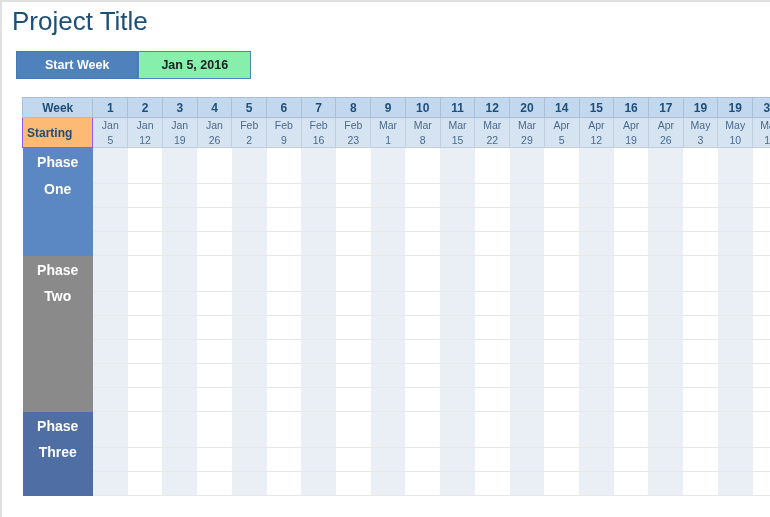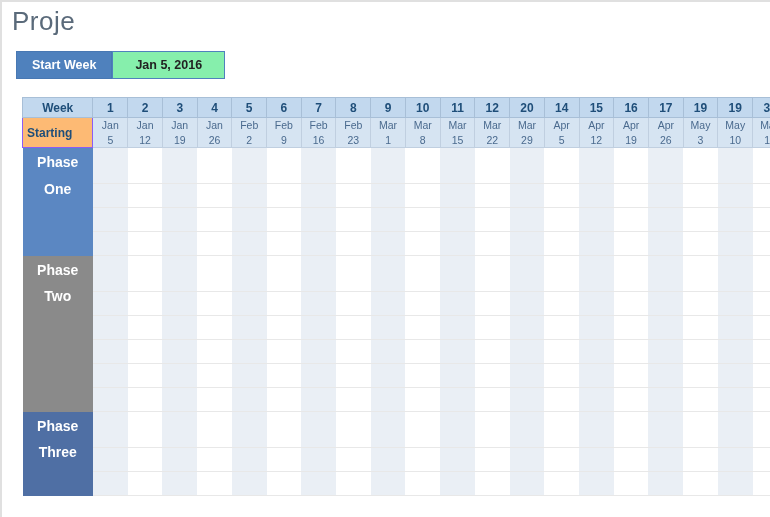--- a/index.html
+++ b/index.html
@@ -26,21 +26,21 @@
     display: flex;
     align-items: center;
     margin-left: 14px;
     margin-bottom: 18px;
   }
   .startweek-label {
     background: #4f81bd;
     color: #fff;
     font-weight: bold;
     font-size: 12.5px;
-    padding: 6px 15px;
+    padding: 6px 28px;
     border: 1px solid #4878b3;
     text-align: center;
   }
   .startweek-value {
     background: #86efac;
     border: 1px solid #4f81bd;
     padding: 6px 22px;
     font-size: 12.5px;
     font-weight: bold;
     color: #222;
@@ -114,21 +114,21 @@
   tr.body-row td.cell.odd  { background: #eaeff5; }
   tr.body-row td.cell.even { background: #ffffff; }
   tr.body-row.tall td.cell { height: 36px; }
   tr.body-row td.cell.end  { border-right: 1px solid #e8e8e8; }
 
 </style>
 </head>
 <body>
 
 <div class="header">
-  <div class="title-right">Proje</div>
+  <div class="title-left">Project Title</div>
 </div>
 
 <div class="startweek-row">
   <div class="startweek-label">Start Week</div>
   <div class="startweek-value">Jan 5, 2016</div>
 </div>
 
 <table>
   <colgroup>
     <col class="side">

